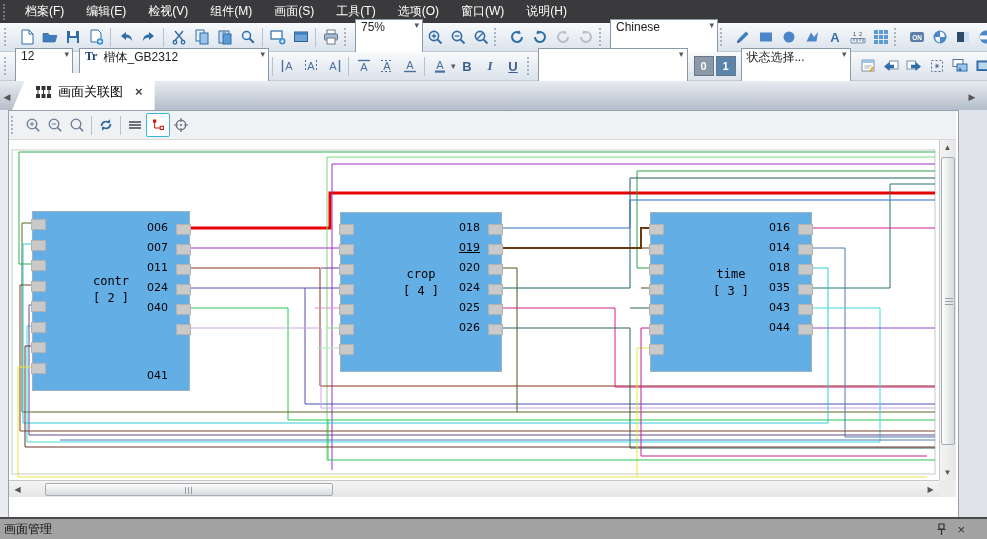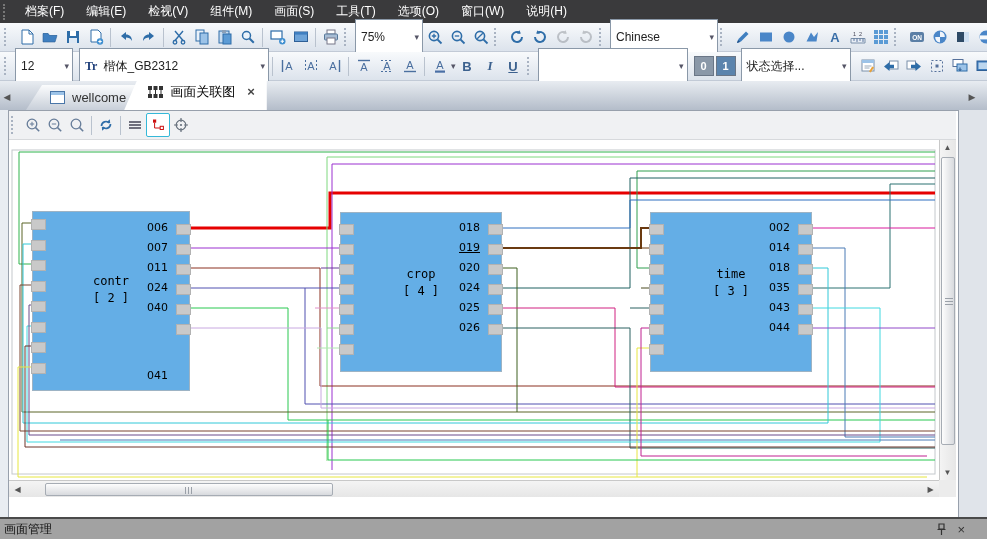--- a/index.html
+++ b/index.html
@@ -14,21 +14,21 @@
   
   .toolbar{left:0;width:987px;height:29px;background:linear-gradient(#f8fafc,#dce3ec);
            border-bottom:1px solid #c2cad6;display:flex;align-items:center;padding-left:2px;box-sizing:border-box;}
   #toolbar1{top:23px;} #toolbar2{top:52px;}
   .tgrip{width:5px;height:18px;margin:0 4px 0 2px;border-left:2px dotted #a9b3c2;flex:none;}
   .sep{width:1px;height:19px;background:#b9c2ce;margin:0 3px;flex:none;}
   .tbtn{width:23px;height:22px;display:flex;align-items:center;justify-content:center;flex:none;border-radius:2px;}
   .tbtn svg{width:16px;height:16px;display:block;}
   .tbtn.disabled{opacity:.38;filter:grayscale(.6);}
   .tbtn.txt{font-weight:bold;color:#3c618e;font-size:13px;}
-  .combo{display:flex;align-items:center;background:#fff;border:1px solid #8a98a8;height:36px;
+  .combo{display:flex;align-items:flex-start;background:#fff;border:1px solid #8a98a8;height:36px;
          padding:0 3px 0 5px;box-sizing:border-box;flex:none;}
   .combo .arr{margin-left:auto;color:#556;font-size:9px;padding-left:4px;}
   .sqbtn{width:18px;height:18px;display:flex;align-items:center;justify-content:center;color:#fff;
          font-size:11px;font-weight:bold;flex:none;margin:0 1px;border:1px solid #6a7686;}
   
   #tabbar{left:0;top:81px;width:987px;height:29px;background:linear-gradient(#e8ecf1,#b4bdca);
           display:flex;align-items:flex-end;}
   .chev{width:14px;height:18px;color:#555;font-size:9px;display:flex;align-items:center;justify-content:center;margin-bottom:4px;}
   .tab{position:relative;height:25px;display:flex;align-items:center;padding:0 12px 0 24px;
        clip-path:polygon(16px 0,100% 0,100% 100%,0 100%);font-size:13px;}
@@ -441,24 +441,20 @@
         <rect x="2" y="3" width="12" height="9.5" fill="#3f7fc0" stroke="#2e5f96"></rect>
         <rect x="3.5" y="4.5" width="9" height="6.5" fill="#bcd6ee"></rect>
       </svg>
     </div>
 
 </div>
 
 <div id="tabbar" class="abs">
   <div class="chev">◀</div>
   <div style="width:12px;"></div>
-  <div class="tab inactive">
-    <span class="ticon winicon"></span>
-    <span>wellcome</span>
-  </div>
   <div class="tab active">
     <span class="ticon">
       <svg width="15" height="14" viewBox="0 0 15 14">
           <g fill="#333">
             <rect x="0" y="1" width="4" height="4"></rect>
             <rect x="0" y="9" width="4" height="4"></rect>
             <rect x="5.5" y="1" width="4" height="4"></rect>
             <rect x="5.5" y="9" width="4" height="4"></rect>
             <rect x="11" y="1" width="4" height="4"></rect>
             <rect x="11" y="9" width="4" height="4"></rect>
@@ -629,21 +625,21 @@
             <div>[ 3 ]</div>
           </div>
           <div class="pin" style="left: -2px; top: 11px;"></div>
           <div class="pin" style="left: -2px; top: 31px;"></div>
           <div class="pin" style="left: -2px; top: 51px;"></div>
           <div class="pin" style="left: -2px; top: 71px;"></div>
           <div class="pin" style="left: -2px; top: 91px;"></div>
           <div class="pin" style="left: -2px; top: 111px;"></div>
           <div class="pin" style="left: -2px; top: 131px;"></div>
           <div class="pin" style="right: -2px; top: 11px;"></div>
-          <div class="pinlabel" style="top: 8px;">002</div>
+          <div class="pinlabel" style="top: 8px;">016</div>
           <div class="pin" style="right: -2px; top: 31px;"></div>
           <div class="pinlabel" style="top: 28px;">014</div>
           <div class="pin" style="right: -2px; top: 51px;"></div>
           <div class="pinlabel" style="top: 48px;">018</div>
           <div class="pin" style="right: -2px; top: 71px;"></div>
           <div class="pinlabel" style="top: 68px;">035</div>
           <div class="pin" style="right: -2px; top: 91px;"></div>
           <div class="pinlabel" style="top: 88px;">043</div>
           <div class="pin" style="right: -2px; top: 111px;"></div>
           <div class="pinlabel" style="top: 108px;">044</div>

